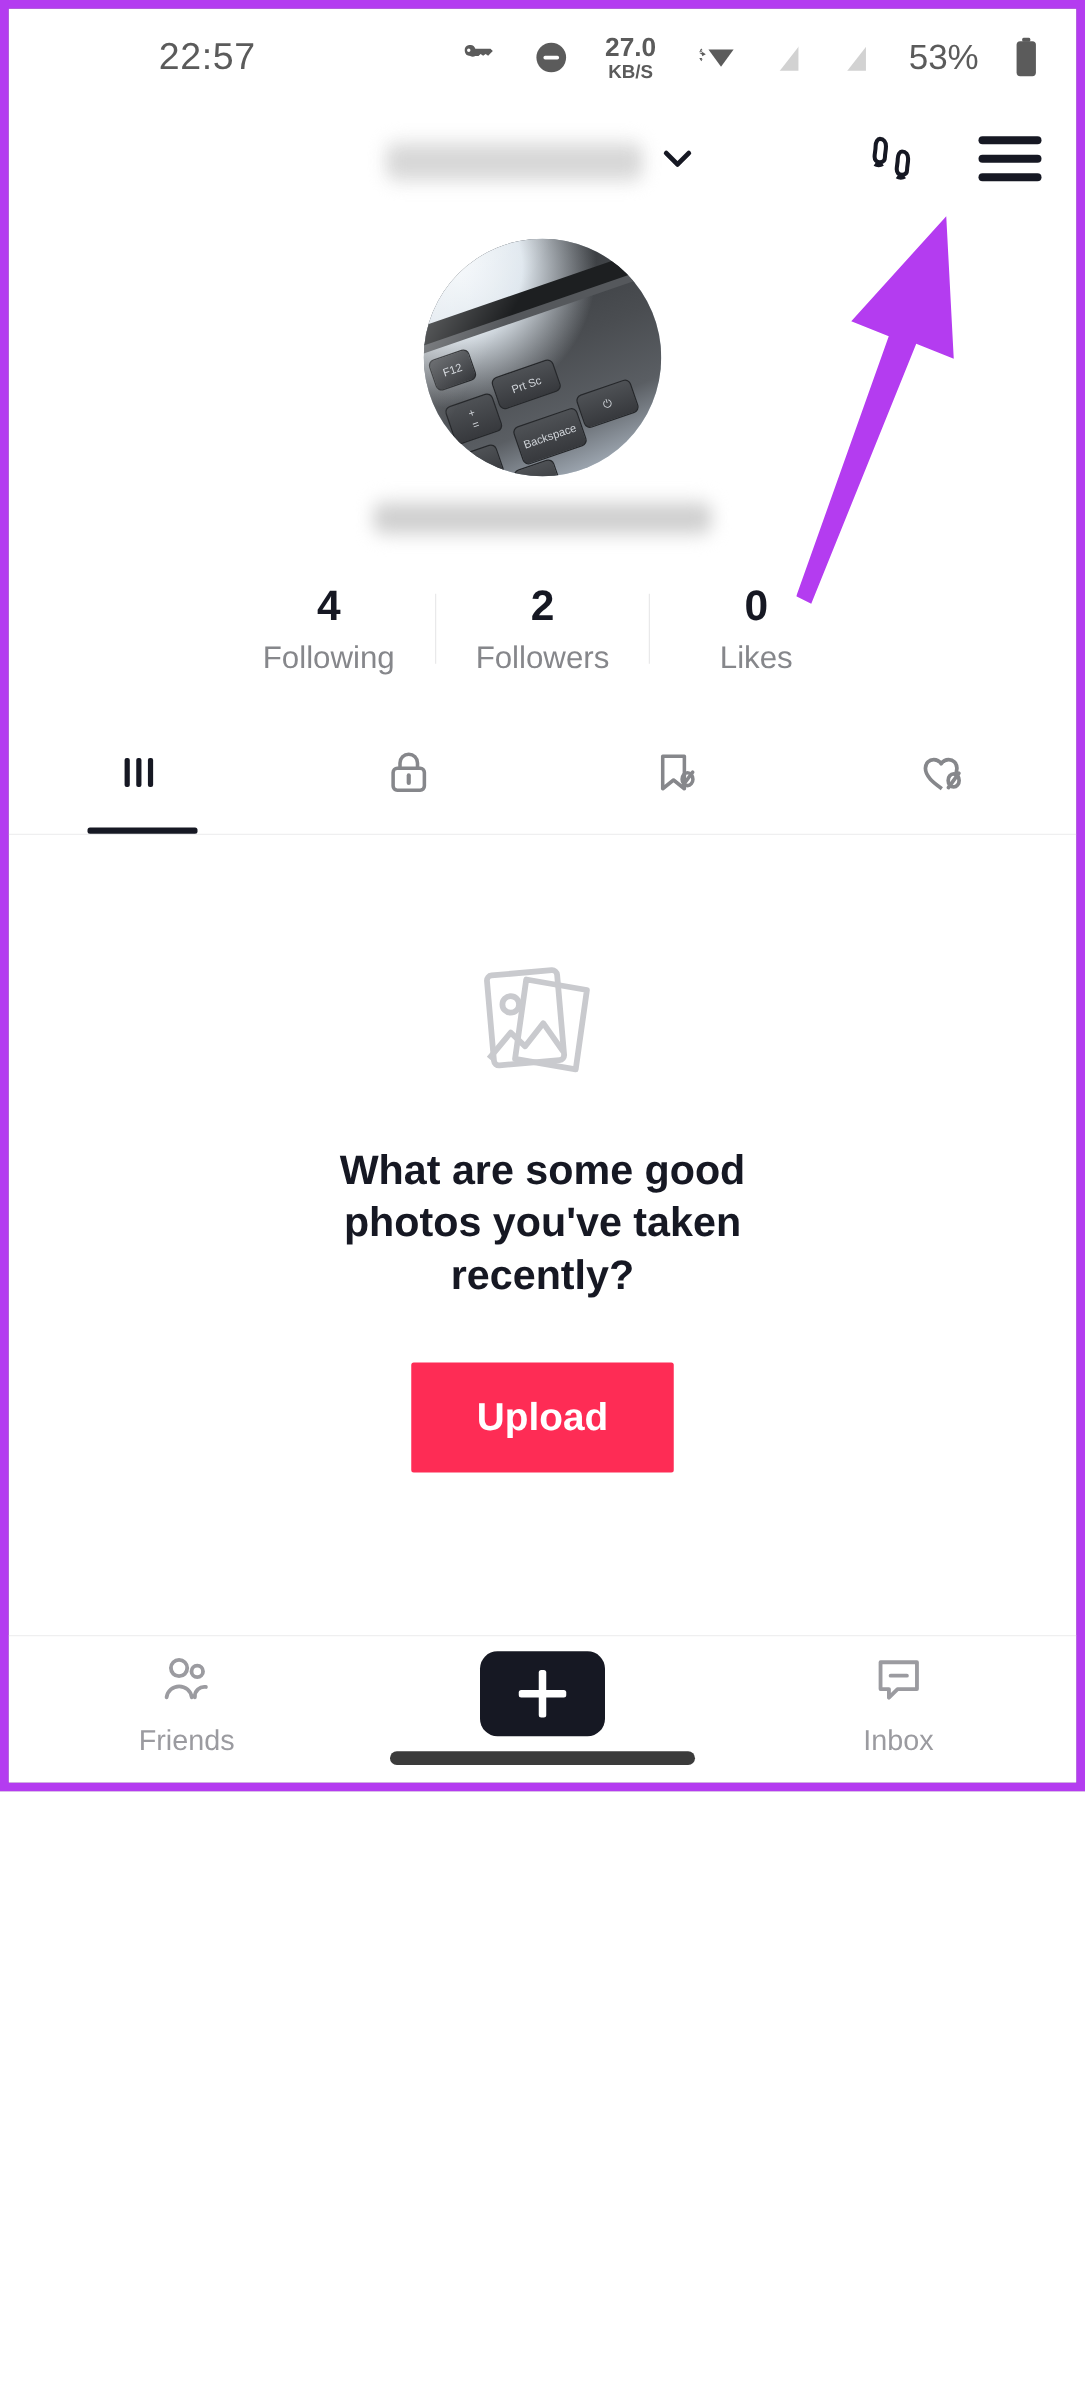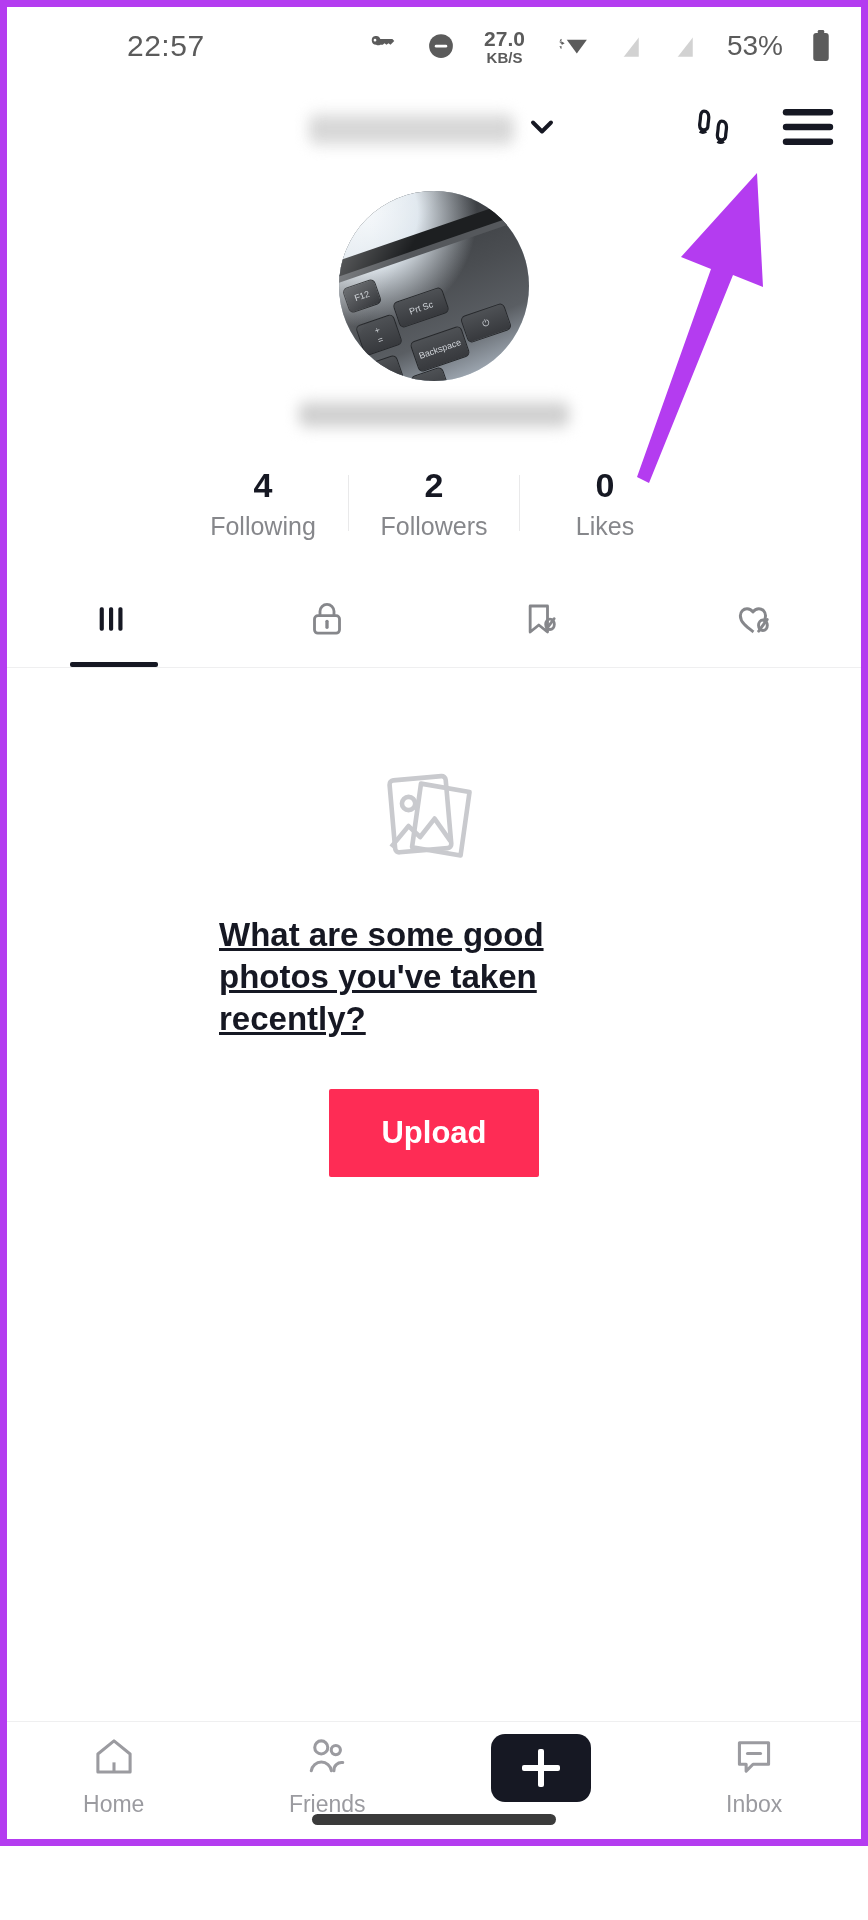--- a/index.html
+++ b/index.html
@@ -4,21 +4,21 @@
 <style>
   * { margin:0; padding:0; box-sizing:border-box; }
   html, body {
     width:868px; height:1920px;
     background:#ffffff;
     font-family:"Liberation Sans", sans-serif;
     overflow:hidden;
   }
   .screenshot-frame {
     position:relative;
-    width:868px; height:1846px;
+    width:868px; height:1433px;
     border:7px solid #b43cf0;
     background:#a3a3a3;
     overflow:hidden;
   }
   .phone {
     position:relative;
     width:100%; height:100%;
     background:#ffffff;
     display:flex; flex-direction:column;
   }
@@ -169,21 +169,21 @@
 
   
   .empty {
     flex:1;
     display:flex; flex-direction:column; align-items:center;
     padding-top:100px;
   }
   .empty-title {
     margin-top:38px;
     font-size:33px; font-weight:700; color:#161823;
-    line-height:1.28; max-width:430px;text-decoration:underline;
+    text-align:center; line-height:1.28; max-width:430px;
   }
   .btn-upload {
     margin-top:48px;
     background:#fe2c55; border:none; border-radius:2px;
     color:#ffffff; font-size:31px; font-weight:700;
     width:210px; height:88px;
     font-family:"Liberation Sans", sans-serif;
     cursor:pointer;
   }
 
@@ -411,29 +411,20 @@
         <rect x="4.5" y="4.4" width="19.5" height="25" rx="1.4" transform="rotate(-5 4.5 4.4)"></rect>
         <circle cx="11.2" cy="12.3" r="2.3"></circle>
         <path d="M5.2 27.3l6-7.2 4 3.8 5-6.4 5.5 7.8"></path>
       </svg>
     </span>
     <div class="empty-title">What are some good photos you've taken recently?</div>
     <button class="btn-upload">Upload</button>
   </div>
 
   <div class="bottom-nav">
-    <div class="nav-item">
-      <span>
-        <svg width="46" height="46" viewBox="0 0 24 24" fill="none" stroke="#9b9ba0" stroke-width="1.6" stroke-linejoin="round">
-          <path d="M3.6 10.4L12 3.6l8.4 6.8v9.4H3.6z"></path>
-          <path d="M12 20v-5.2"></path>
-        </svg>
-      </span>
-      <span class="nav-label">Home</span>
-    </div>
 
     <div class="nav-item">
       <span>
         <svg width="46" height="46" viewBox="0 0 24 24" fill="none" stroke="#9b9ba0" stroke-width="1.6" stroke-linecap="round">
           <circle cx="9" cy="7" r="3.4"></circle>
           <circle cx="16.6" cy="8.4" r="2.4"></circle>
           <path d="M3.8 19.2a5.3 5.3 0 0 1 10.5 0"></path>
           <path d="M15.6 19.2a4 4 0 0 1 4.6-4.3"></path>
         </svg>
       </span>

